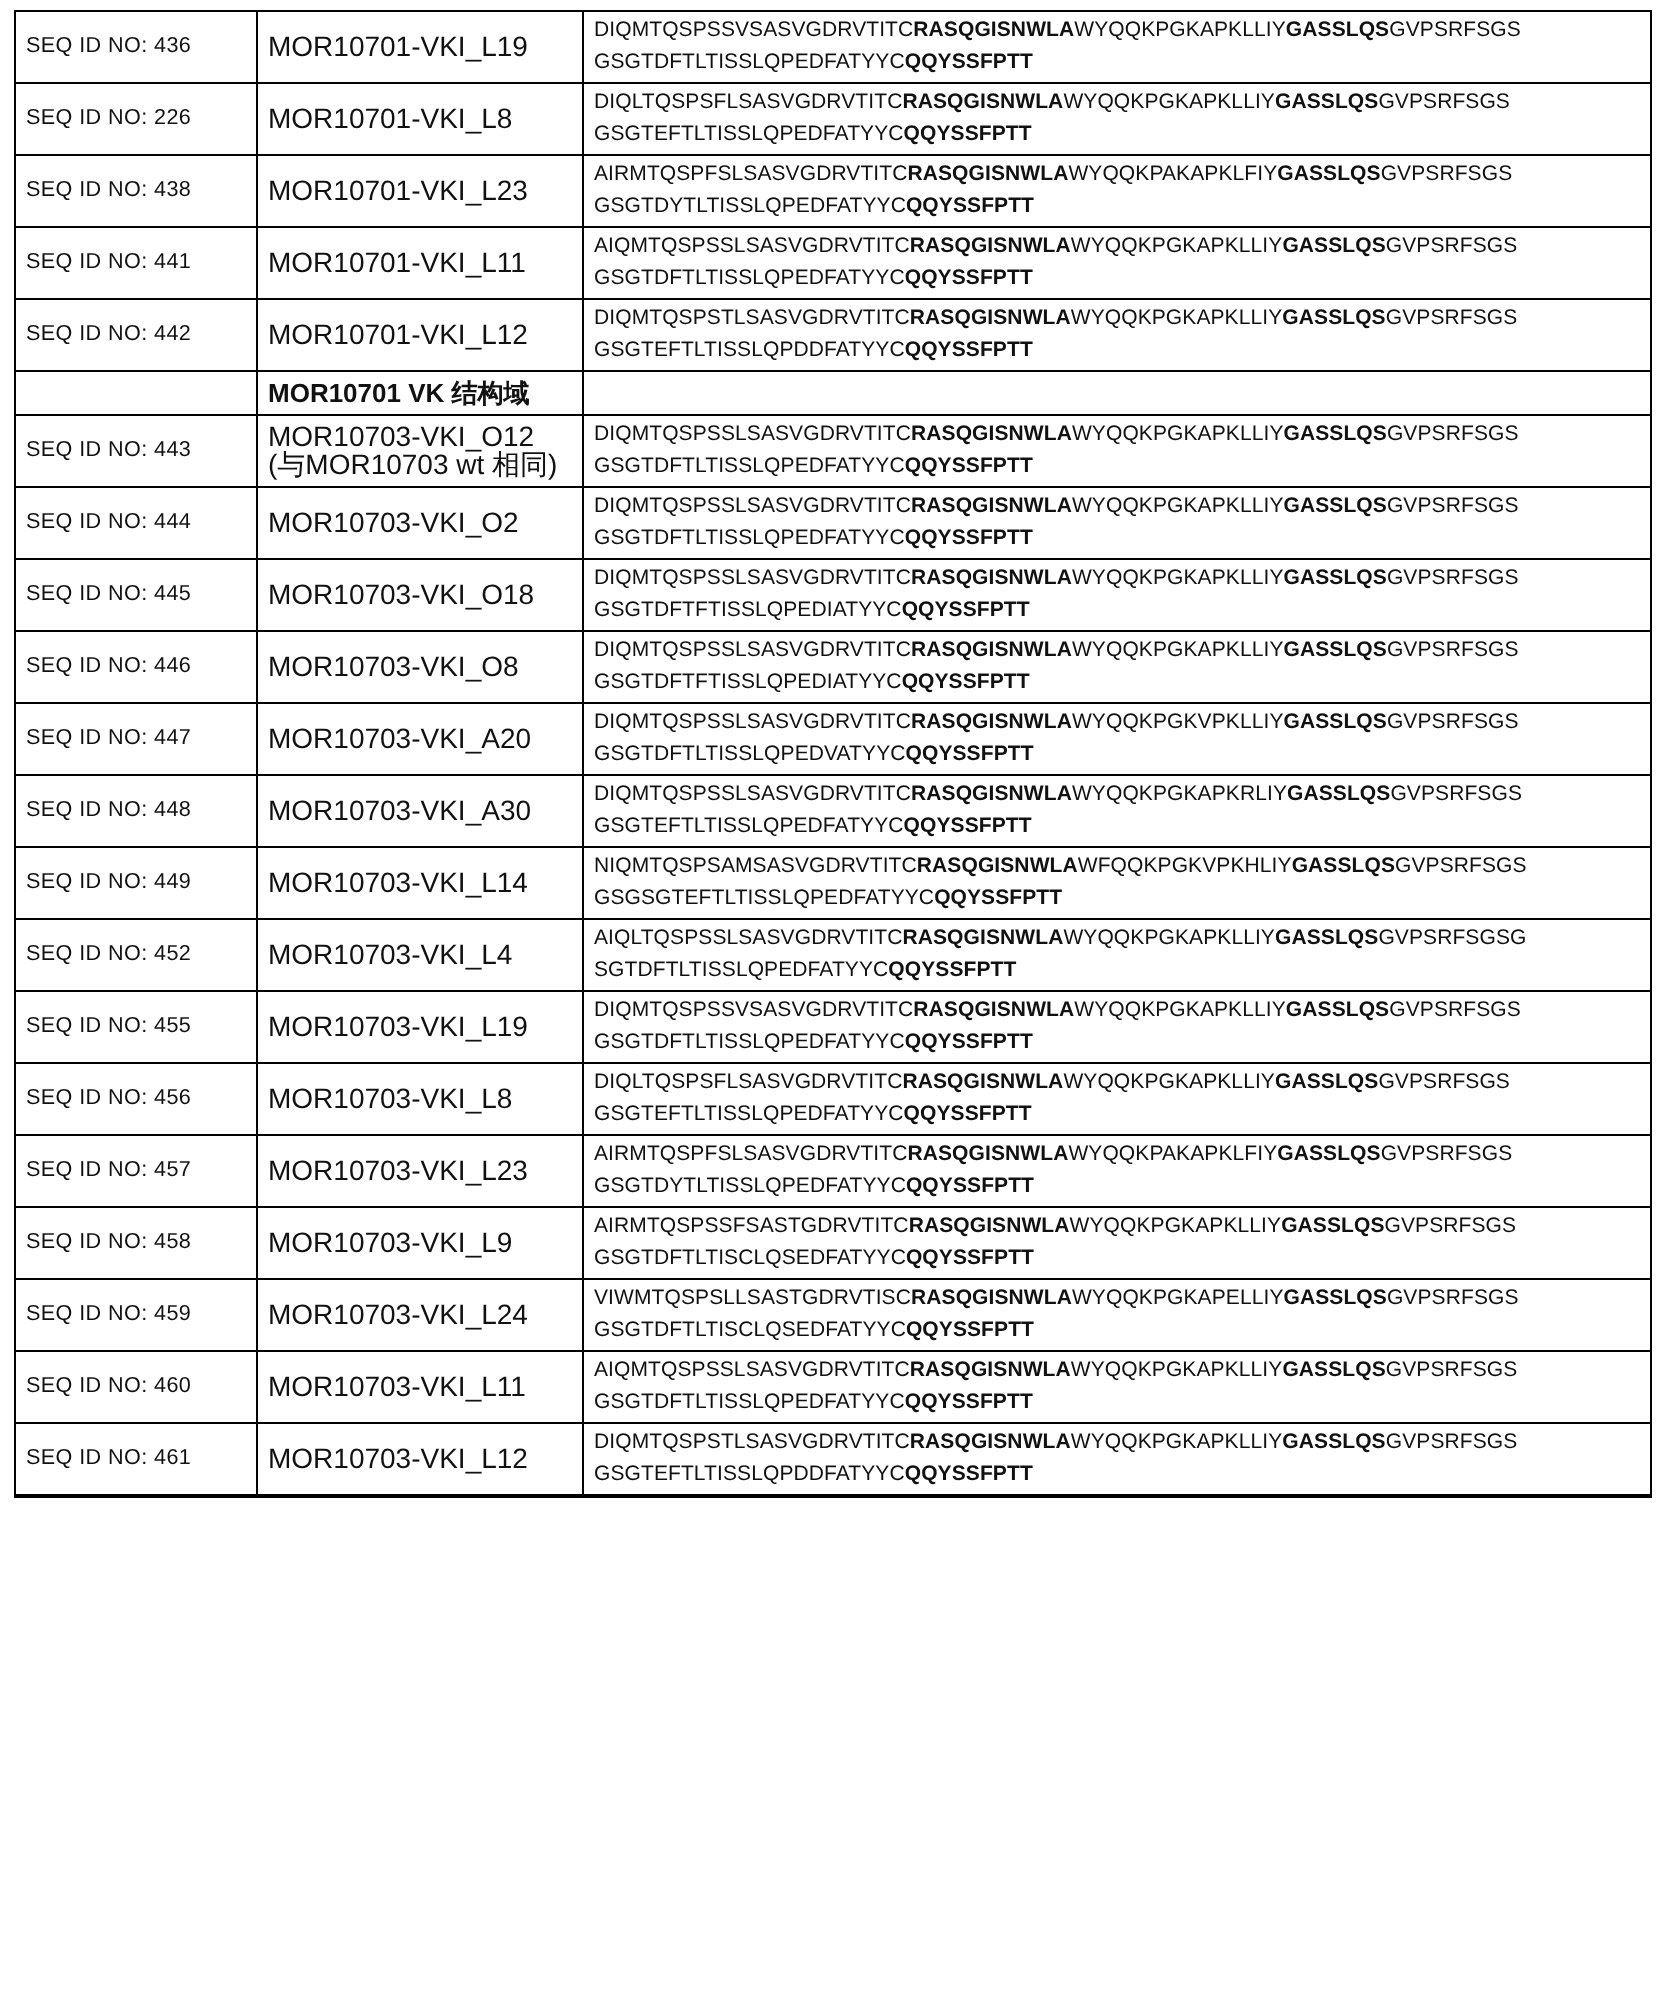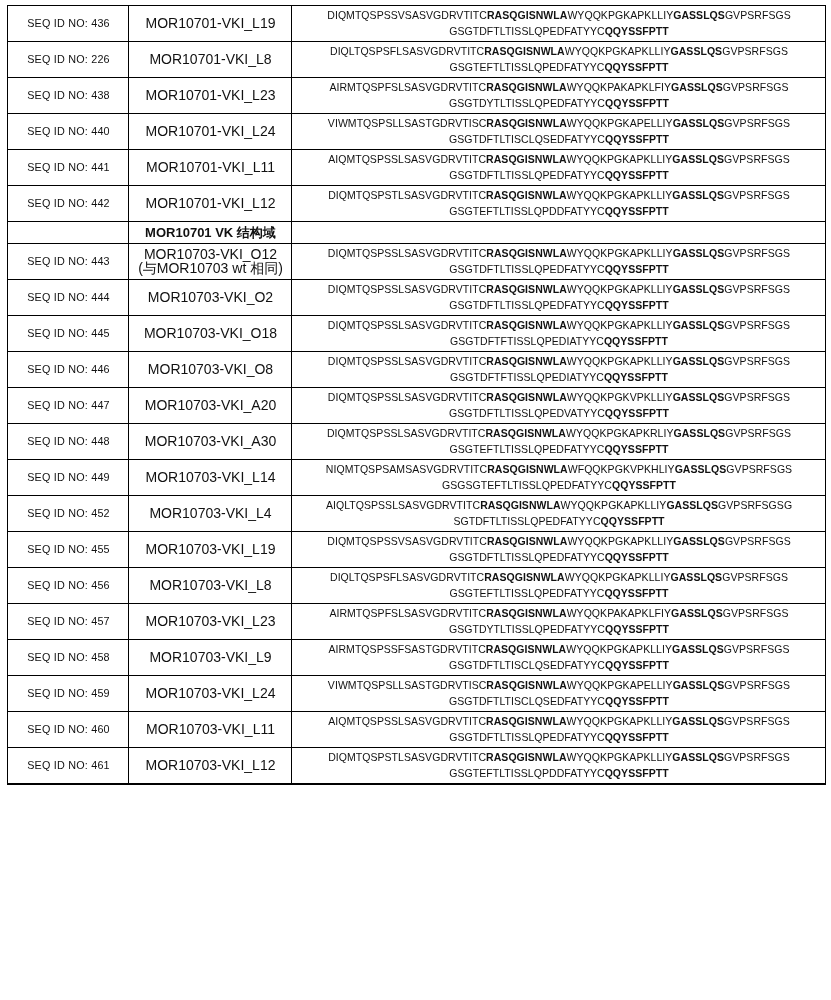--- a/index.html
+++ b/index.html
@@ -17,21 +17,20 @@
     padding: 5px 6px 0 7px;
     background: #ffffff;
     overflow: hidden;
   }
   table.seq-table {
     border-collapse: collapse;
     width: 818px;
     table-layout: fixed;
     border: 1px solid #000000;
     border-bottom: 2px solid #000000;
-    text-align: center;
   }
   col.c1 { width: 121px; }
   col.c2 { width: 163px; }
   col.c3 { width: 534px; }
   td {
     border: 1px solid #000000;
     padding: 2px 4px 2px 5px;
     vertical-align: middle;
     font-size: 10.5px;
     line-height: 13.5px;
@@ -78,25 +77,20 @@
         </tr>
         <tr>
           <td class="c-seqid">SEQ ID NO: 226</td>
           <td class="c-name">MOR10701-VKI_L8</td>
           <td class="c-seq">DIQLTQSPSFLSASVGDRVTITC<b>RASQGISNWLA</b>WYQQKPGKAPKLLIY<b>GASSLQS</b>GVPSRFSGS<br>GSGTEFTLTISSLQPEDFATYYC<b>QQYSSFPTT</b></td>
         </tr>
         <tr>
           <td class="c-seqid">SEQ ID NO: 438</td>
           <td class="c-name">MOR10701-VKI_L23</td>
           <td class="c-seq">AIRMTQSPFSLSASVGDRVTITC<b>RASQGISNWLA</b>WYQQKPAKAPKLFIY<b>GASSLQS</b>GVPSRFSGS<br>GSGTDYTLTISSLQPEDFATYYC<b>QQYSSFPTT</b></td>
-        </tr>
-        <tr>
-          <td class="c-seqid">SEQ ID NO: 440</td>
-          <td class="c-name">MOR10701-VKI_L24</td>
-          <td class="c-seq">VIWMTQSPSLLSASTGDRVTISC<b>RASQGISNWLA</b>WYQQKPGKAPELLIY<b>GASSLQS</b>GVPSRFSGS<br>GSGTDFTLTISCLQSEDFATYYC<b>QQYSSFPTT</b></td>
         </tr>
         <tr>
           <td class="c-seqid">SEQ ID NO: 441</td>
           <td class="c-name">MOR10701-VKI_L11</td>
           <td class="c-seq">AIQMTQSPSSLSASVGDRVTITC<b>RASQGISNWLA</b>WYQQKPGKAPKLLIY<b>GASSLQS</b>GVPSRFSGS<br>GSGTDFTLTISSLQPEDFATYYC<b>QQYSSFPTT</b></td>
         </tr>
         <tr>
           <td class="c-seqid">SEQ ID NO: 442</td>
           <td class="c-name">MOR10701-VKI_L12</td>
           <td class="c-seq">DIQMTQSPSTLSASVGDRVTITC<b>RASQGISNWLA</b>WYQQKPGKAPKLLIY<b>GASSLQS</b>GVPSRFSGS<br>GSGTEFTLTISSLQPDDFATYYC<b>QQYSSFPTT</b></td>

